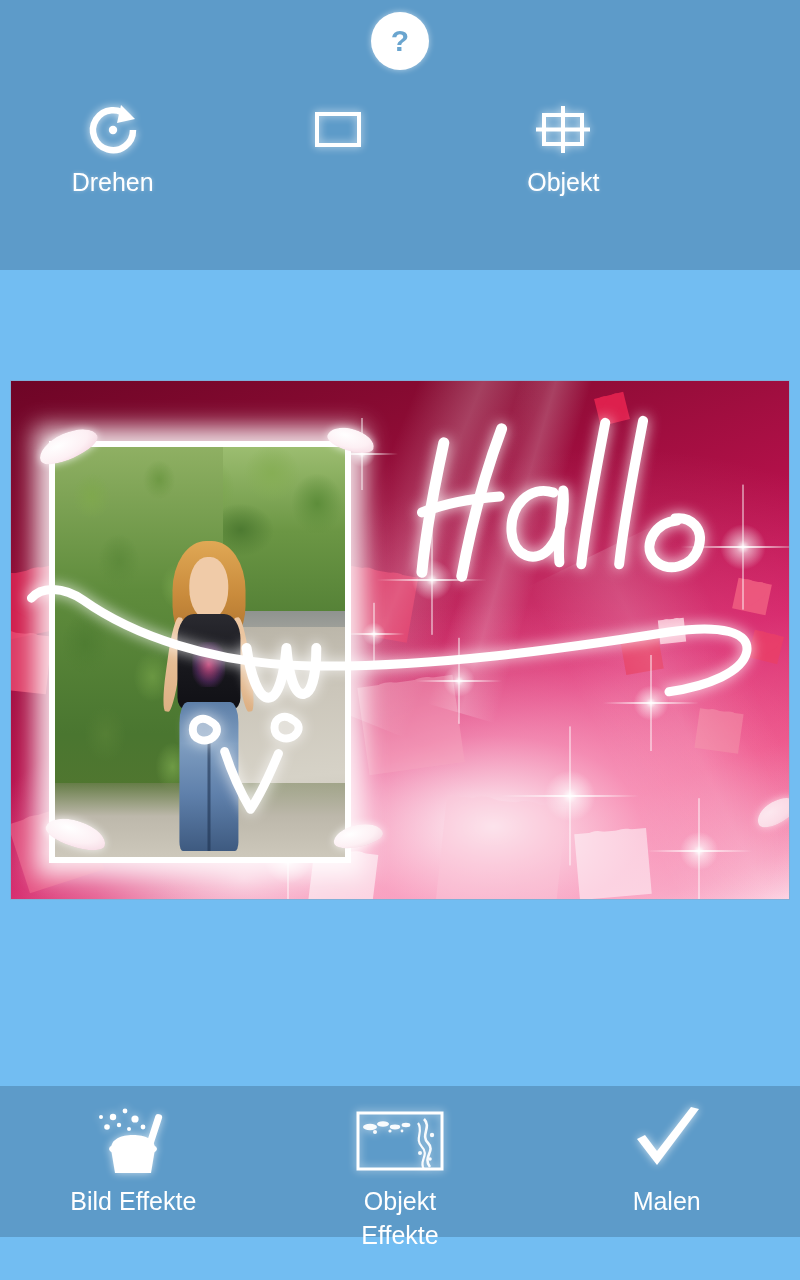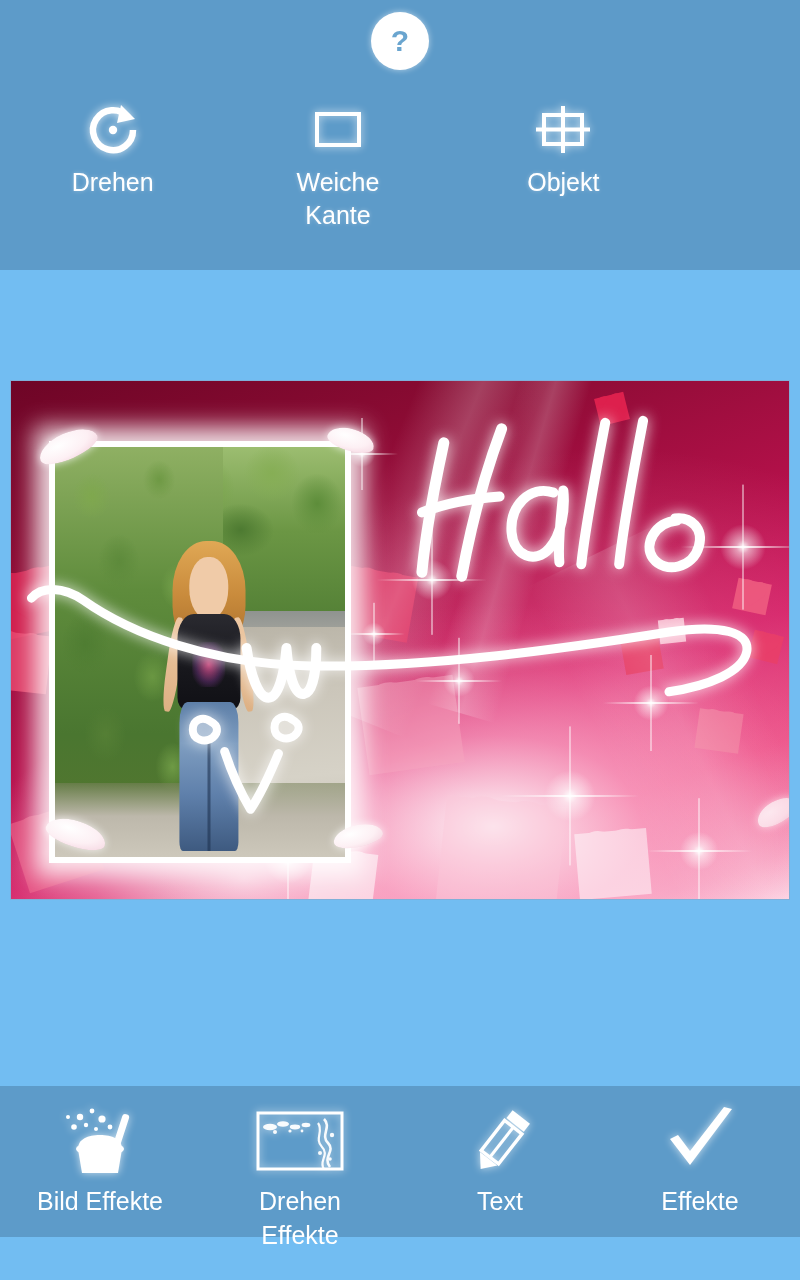--- a/index.html
+++ b/index.html
@@ -351,21 +351,20 @@
     </div>
 
 
 
     <div class="tool">
       <span class="tool-icon">
         <svg width="62" height="58" viewBox="0 0 62 58">
           <rect x="10" y="14" width="42" height="31" fill="none" stroke="#fff" stroke-width="4"></rect>
         </svg>
       </span>
-      <span class="tool-label">Weiche Kante</span>
     </div>
 
     <div class="tool">
       <span class="tool-icon">
         <svg width="62" height="58" viewBox="0 0 62 58">
           <rect x="12" y="15" width="38" height="29" fill="none" stroke="#fff" stroke-width="4"></rect>
           <line x1="31" y1="6" x2="31" y2="53" stroke="#fff" stroke-width="4"></line>
           <line x1="4" y1="29.5" x2="58" y2="29.5" stroke="#fff" stroke-width="4"></line>
         </svg>
       </span>
@@ -504,41 +503,28 @@
             <circle cx="40" cy="26" r="1.6"></circle>
             <circle cx="52" cy="26" r="1.4"></circle>
             <path d="M74 14 C82 22, 70 30, 78 38 C86 46, 72 52, 80 62" fill="none" stroke="#fff" stroke-width="2.6"></path>
             <path d="M68 18 C74 26, 64 34, 72 42 C80 50, 68 56, 74 64" fill="none" stroke="#fff" stroke-width="2.2"></path>
             <circle cx="82" cy="30" r="2.2"></circle>
             <circle cx="70" cy="48" r="2"></circle>
             <circle cx="80" cy="54" r="1.8"></circle>
           </g>
         </svg>
       </span>
-      <span class="btool-label">Drehen Effekte</span>
-    </div>
-
-    <div class="btool">
-      <span class="btool-icon">
-        <svg width="84" height="72" viewBox="0 0 84 72">
-          <g transform="rotate(38 42 36)">
-            <rect x="33" y="4" width="22" height="10" fill="#fff"></rect>
-            <rect x="33" y="17" width="22" height="38" fill="none" stroke="#fff" stroke-width="3.4"></rect>
-            <line x1="44" y1="17" x2="44" y2="55" stroke="#fff" stroke-width="3"></line>
-            <polygon points="33,57 55,57 44,70" fill="#fff"></polygon>
-          </g>
-        </svg>
-      </span>
-      <span class="btool-label">Text</span>
-    </div>
+      <span class="btool-label">Objekt Effekte</span>
+    </div>
+
 
 
     <div class="btool">
       <span class="btool-icon">
         <svg width="92" height="72" viewBox="0 0 92 72">
           <path d="M16 34 L36 60 L78 4 L70 2 L36 46 L24 30 Z" fill="#fff"></path>
         </svg>
       </span>
-      <span class="btool-label">Effekte</span>
+      <span class="btool-label">Malen</span>
     </div>
 
   </div>
 </div>
 
 </body></html>

